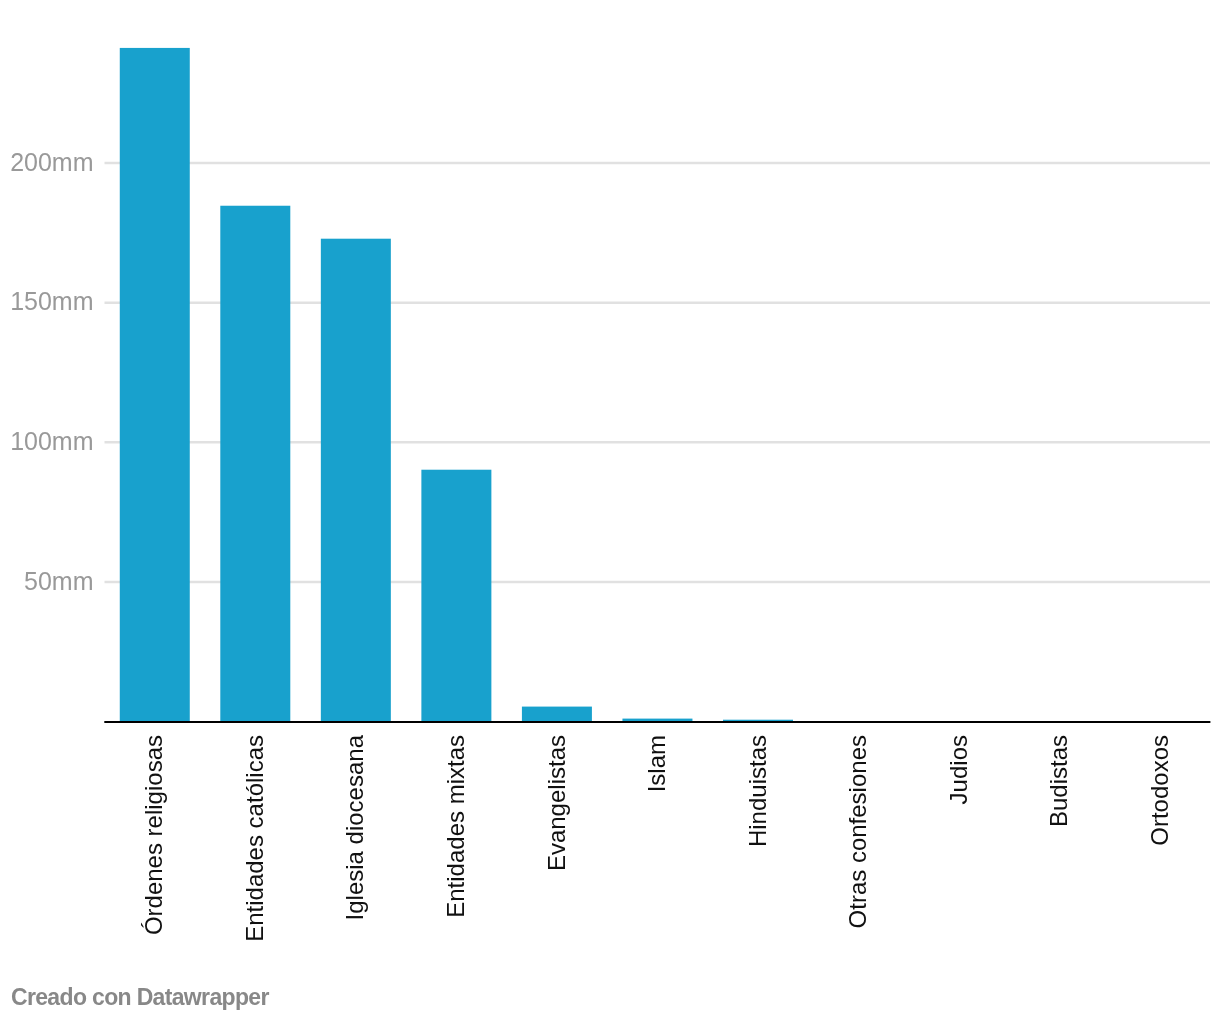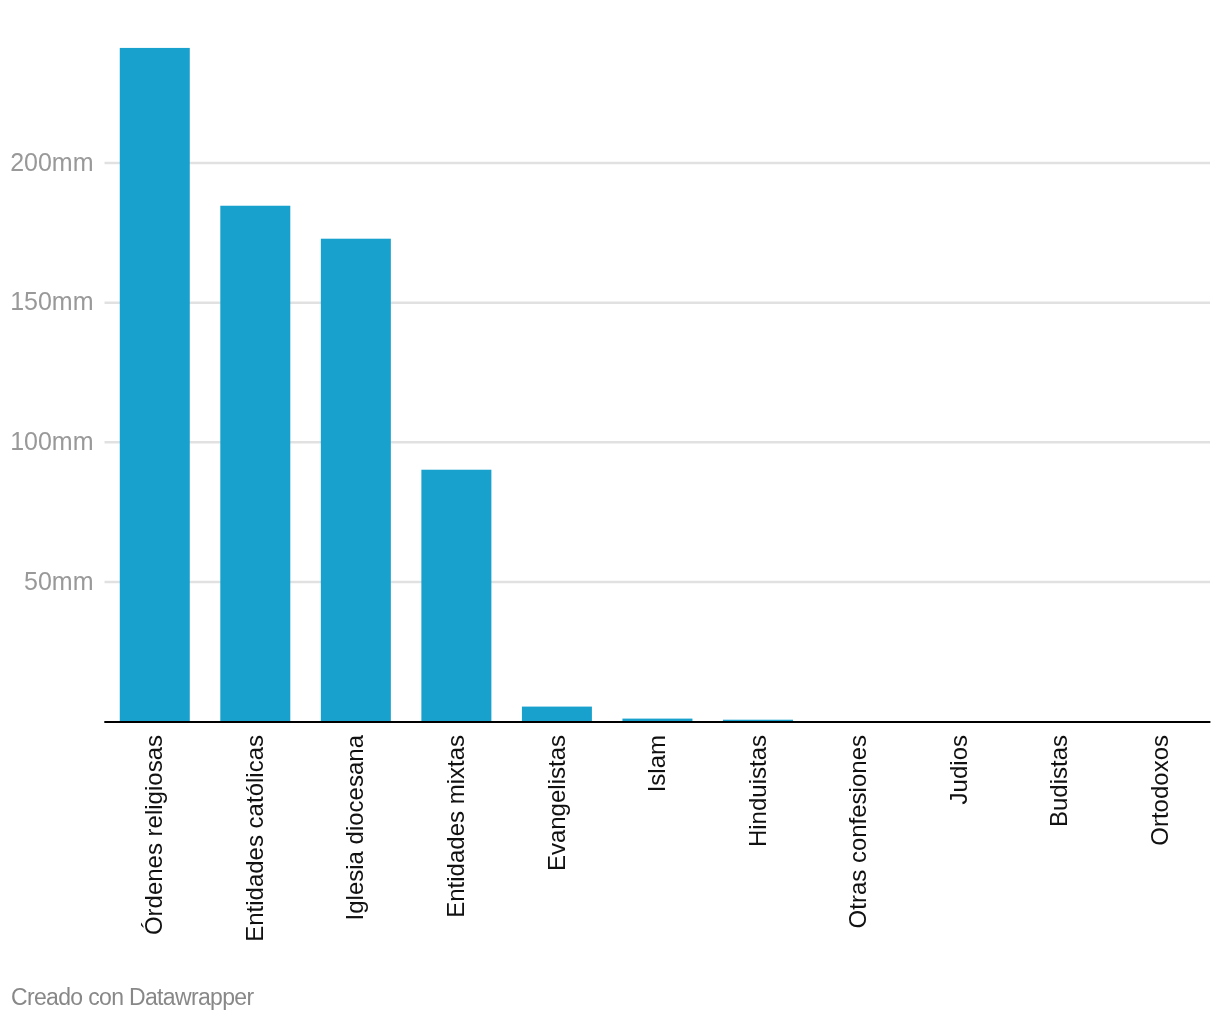--- a/index.html
+++ b/index.html
@@ -8,21 +8,21 @@
        font-family:"Liberation Sans",sans-serif;}
   #chart{position:absolute;left:0;top:0;width:1220px;height:1020px;display:block;
          will-change:transform;}
   .gridline{stroke:#e1e1e1;stroke-width:2.45;}
   .axisline{stroke:#000000;stroke-width:2.15;}
   .bar{fill:#18a1cd;}
   .ytick{font-size:25px;fill:#999999;font-family:"Liberation Sans",sans-serif;}
   .xlabel{font-size:24px;fill:#111111;font-family:"Liberation Sans",sans-serif;}
   .credit{position:absolute;left:11px;top:985.5px;font-size:23px;color:#888888;
           letter-spacing:-0.66px;white-space:nowrap;line-height:1;
-          will-change:transform;}
+          will-change:transform;font-weight:bold;}
 </style>
 </head>
 <body style="background: rgb(255, 255, 255);">
 
 <svg id="chart" width="1220" height="1020" viewBox="0 0 1220 1020">
 
   <g>
     <line class="gridline" x1="104.5" x2="1210" y1="582.00" y2="582.00" stroke="#e1e1e1"></line>
     <line class="gridline" x1="104.5" x2="1210" y1="442.34" y2="442.34" stroke="#e1e1e1"></line>
     <line class="gridline" x1="104.5" x2="1210" y1="302.67" y2="302.67" stroke="#e1e1e1"></line>

